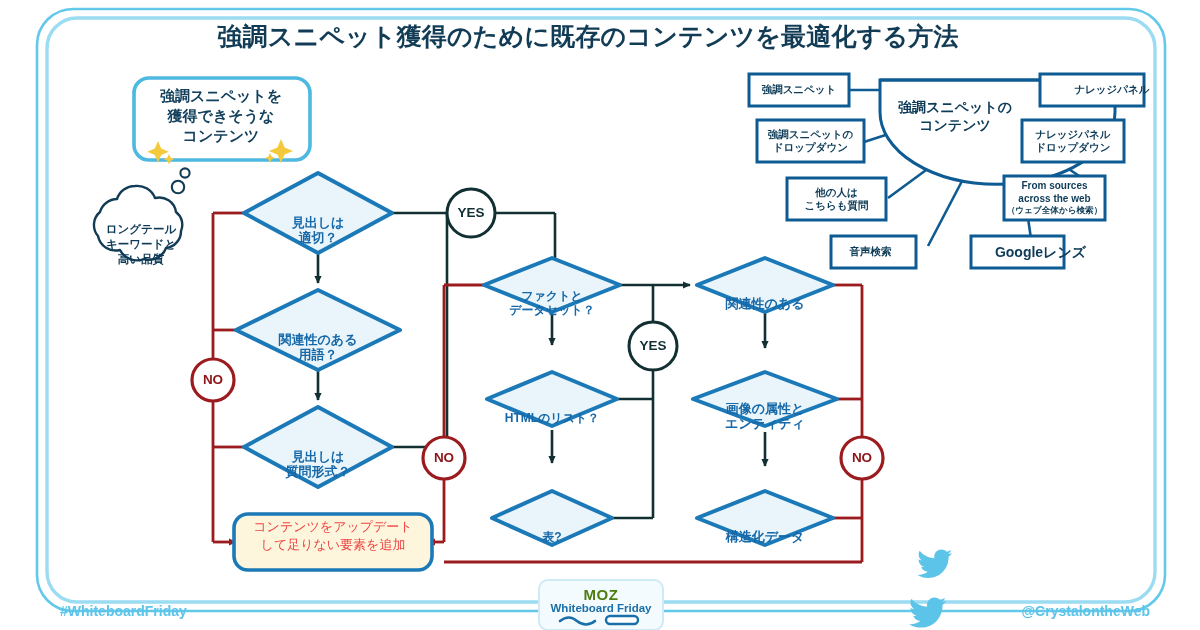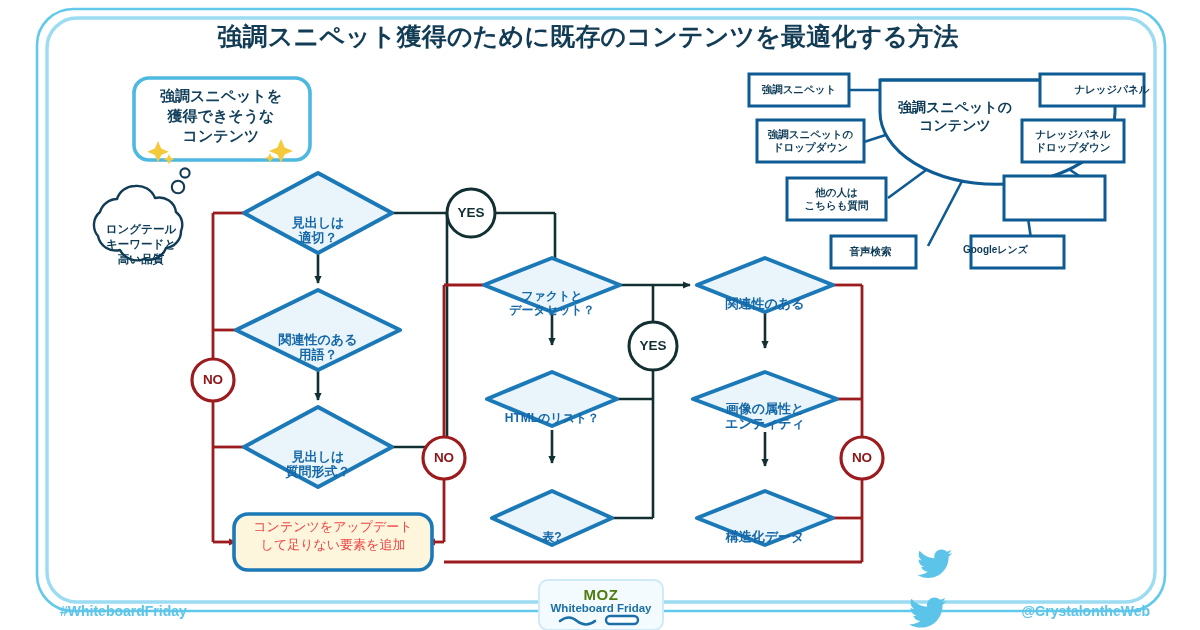--- a/index.html
+++ b/index.html
@@ -333,22 +333,27 @@
       <div>強調スニペットの</div>
       <div>ドロップダウン</div>
     </div>
     <div class="tx mmTx" style="left:787px;top:186px;width:99px;">
       <div>他の人は</div>
       <div>こちらも質問</div>
     </div>
     <div class="tx mmTx" style="left:831px;top:245px;width:79px;">
       <div>音声検索</div>
     </div>
-    <div class="tx mmTx" style="left:942px;top:244px;width:107px;font-size:10px;">
+    <div class="tx mmTx" style="left:987px;top:244px;width:107px;font-size:14px;">
       <div>Googleレンズ</div>
+    </div>
+    <div class="tx mmTx en" style="left:1004px;top:180px;width:101px;">
+      <div>From sources</div>
+      <div>across the web</div>
+      <div class="small">（ウェブ全体から検索）</div>
     </div>
     <div class="tx mmTx" style="left:1022px;top:128px;width:102px;">
       <div>ナレッジパネル</div>
       <div>ドロップダウン</div>
     </div>
     <div class="tx mmTx" style="left:1040px;top:83px;width:104px;padding-left:20px;">
       <div>ナレッジパネル</div>
     </div>
 
     <div class="tx footL">#WhiteboardFriday</div>

